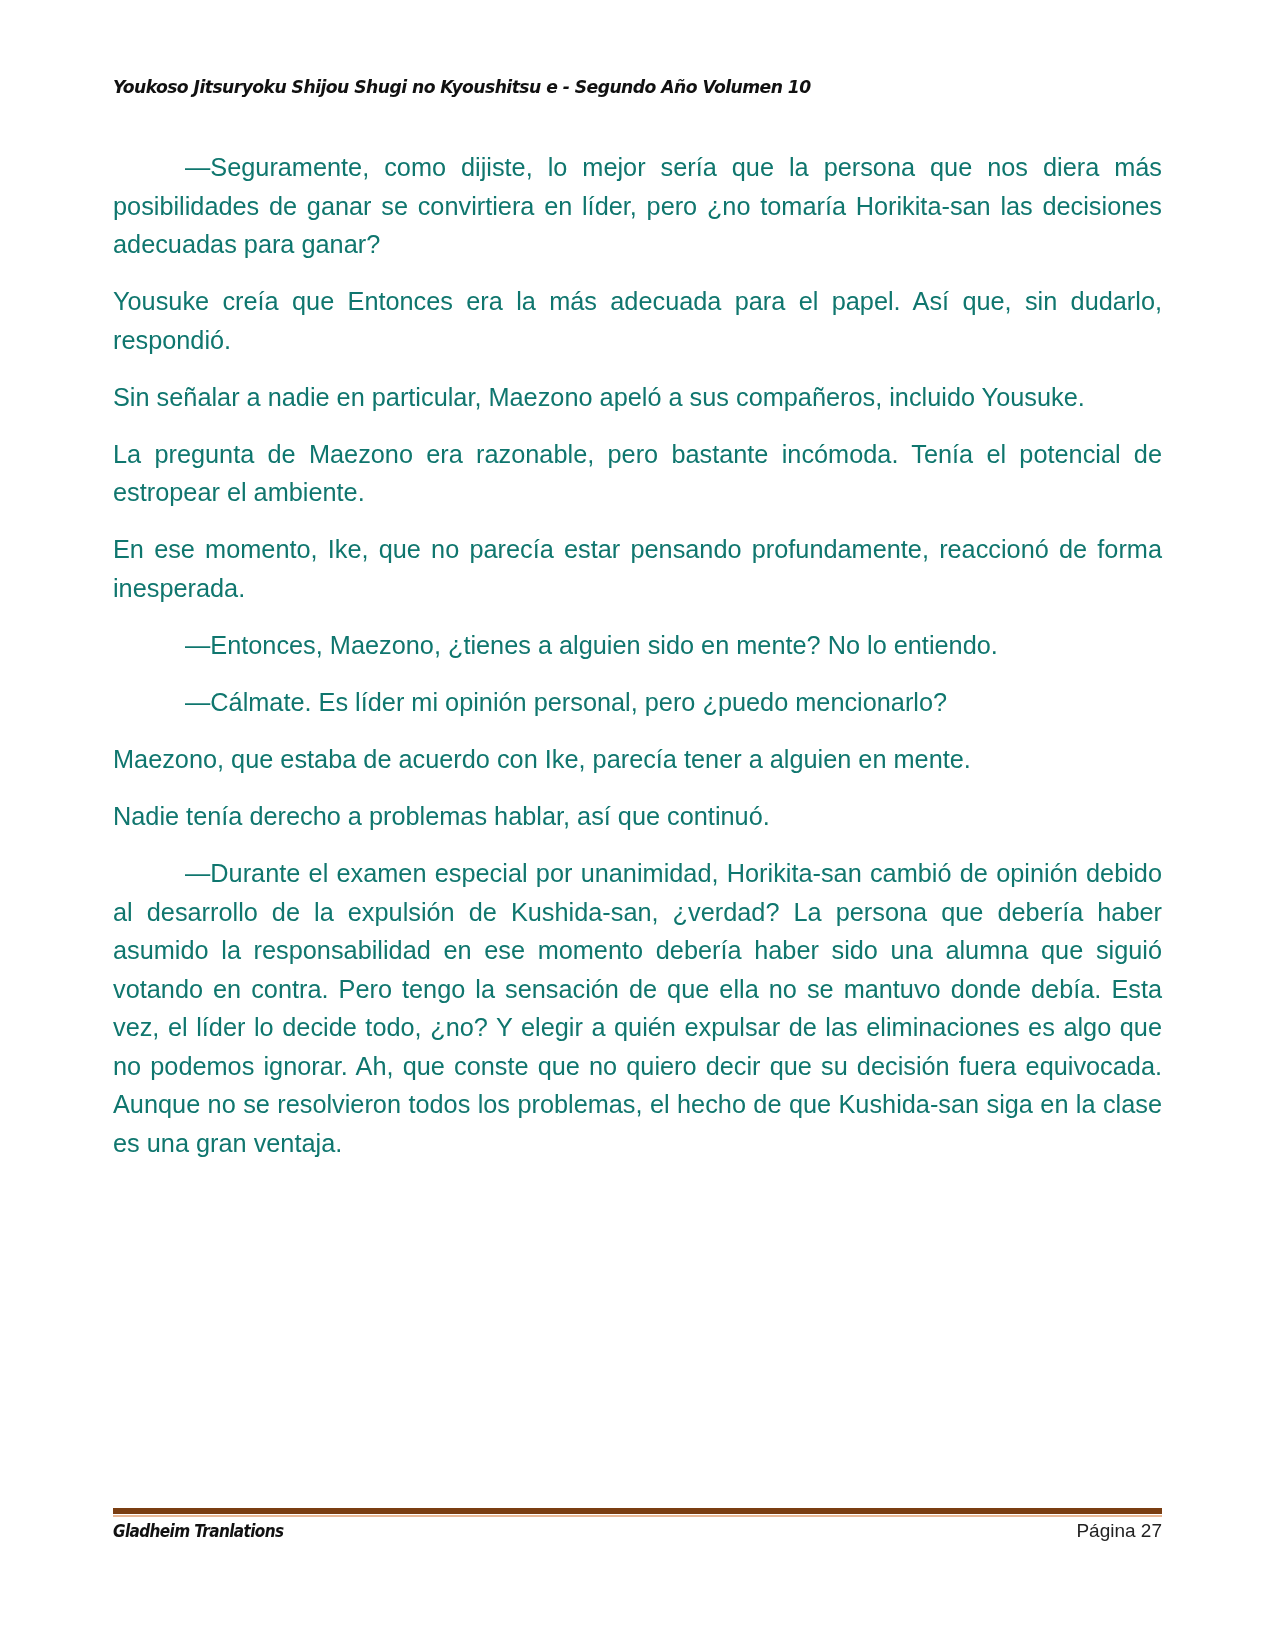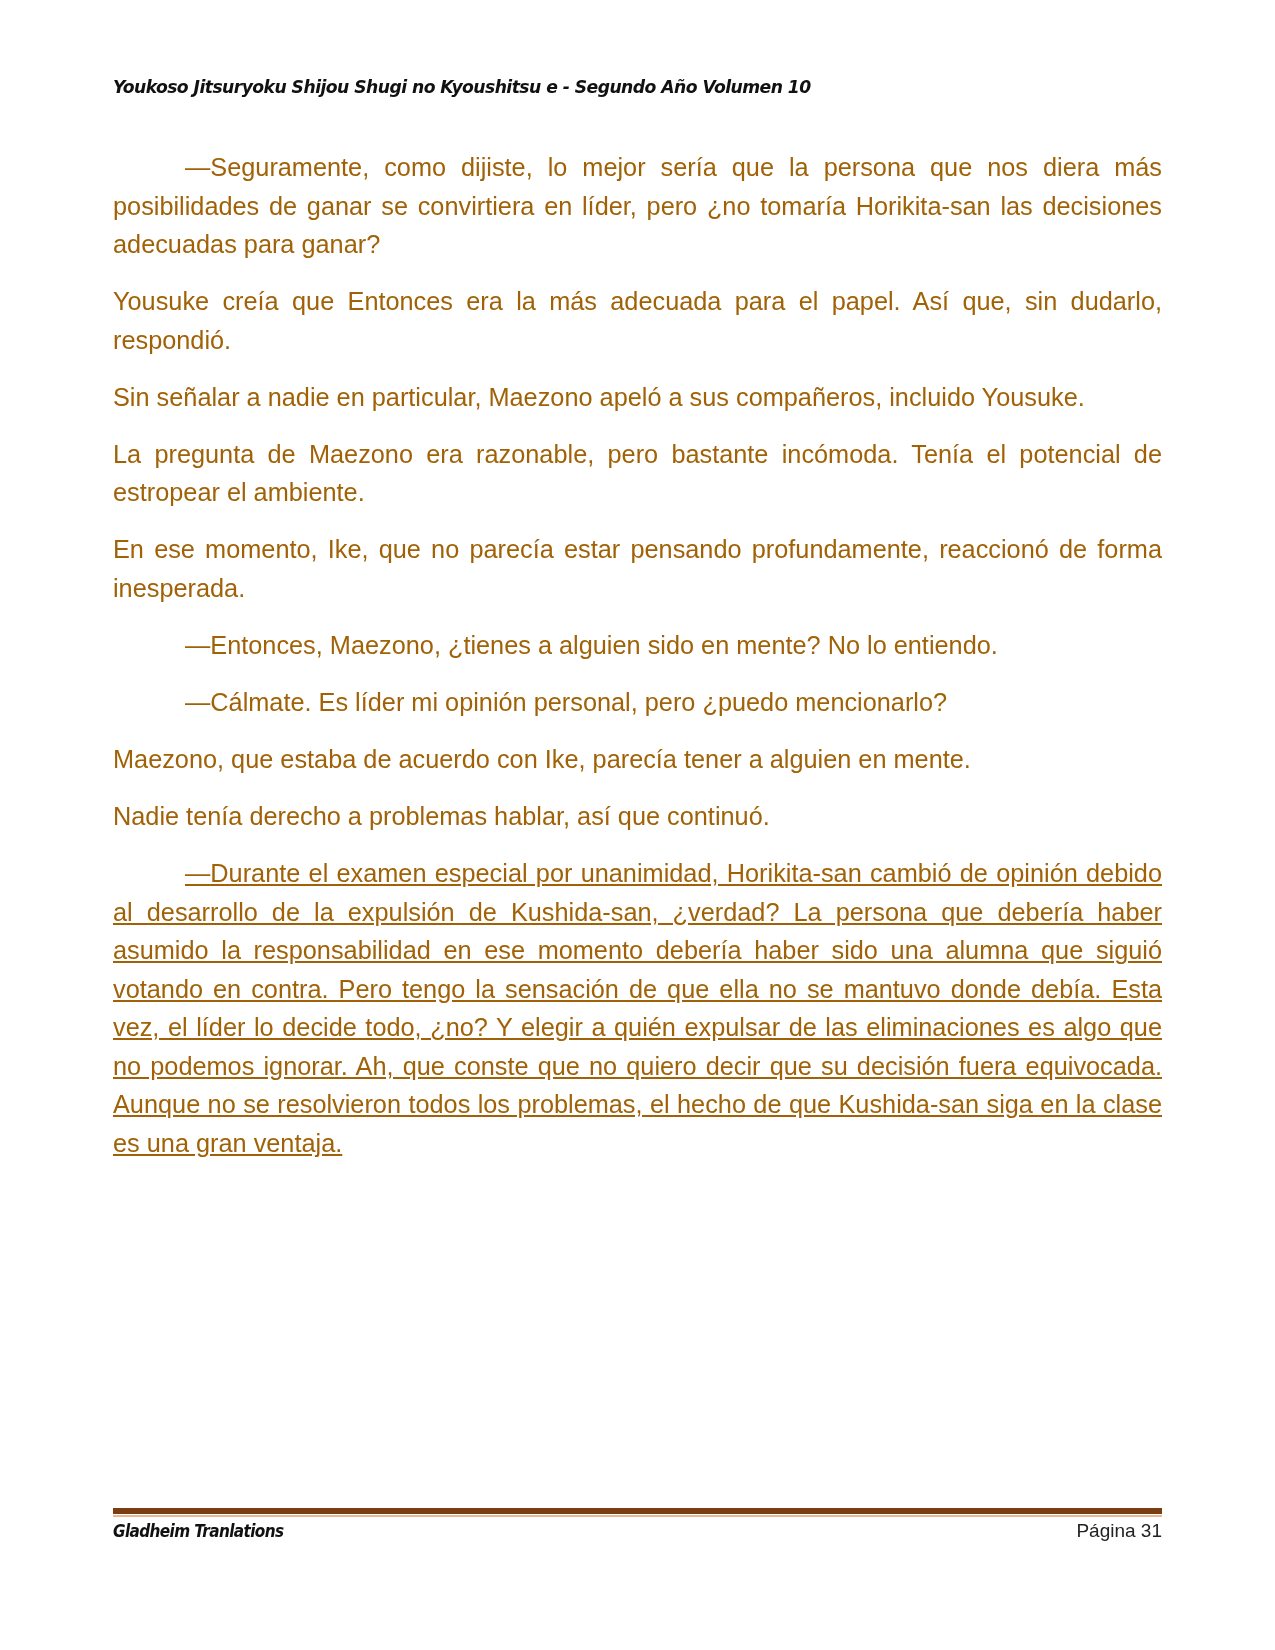--- a/index.html
+++ b/index.html
@@ -9,28 +9,28 @@
     font-family: "DejaVu Sans", sans-serif;
     font-weight: bold; font-style: italic;
     font-size: 18.5px; color: #111;
     letter-spacing: -0.6px;
     transform: scaleX(0.93); transform-origin: left top;
     white-space: nowrap;
   }
   .content {
     position: absolute; left: 113px; top: 148px; width: 1049px;
     font-family: "Liberation Sans", sans-serif;
-    font-size: 25.3px; line-height: 38.5px; color: #a16207;
+    font-size: 25.3px; line-height: 38.5px; color: #0f766e;
   }
   .content p {
     margin: 0 0 18.6px 0;
     text-align: justify;
   }
   .content p.dialogue { text-indent: 72px; }
-  .content p.last { text-align-last: left; text-decoration: underline; }
+  .content p.last { text-align-last: left; }
   .rule {
     position: absolute; left: 113px; top: 1508px; width: 1049px;
   }
   .rule .thick { height: 6px; background: #7a3e12; }
   .rule .gap { height: 1px; background: #ffffff; }
   .rule .thin { height: 2px; background: #e9b896; }
   .footer-left {
     position: absolute; left: 113px; top: 1521px;
     font-family: "DejaVu Sans", sans-serif;
     font-weight: bold; font-style: italic;
@@ -64,13 +64,13 @@
   <p class="dialogue last">—Durante el examen especial por unanimidad, Horikita-san cambió de opinión debido al desarrollo de la expulsión de Kushida-san, ¿verdad? La persona que debería haber asumido la responsabilidad en ese momento debería haber sido una alumna que siguió votando en contra. Pero tengo la sensación de que ella no se mantuvo donde debía. Esta vez, el líder lo decide todo, ¿no? Y elegir a quién expulsar de las eliminaciones es algo que no podemos ignorar. Ah, que conste que no quiero decir que su decisión fuera equivocada. Aunque no se resolvieron todos los problemas, el hecho de que Kushida-san siga en la clase es una gran ventaja.</p>
 </div>
 
 <div class="rule">
   <div class="thick" style="background: rgb(122, 62, 18);"></div>
   <div class="gap"></div>
   <div class="thin" style="background: rgb(233, 184, 150);"></div>
 </div>
 
 <div class="footer-left">Gladheim Tranlations</div>
-<div class="footer-right">Página 31</div>
+<div class="footer-right">Página 27</div>
 
 </body></html>

